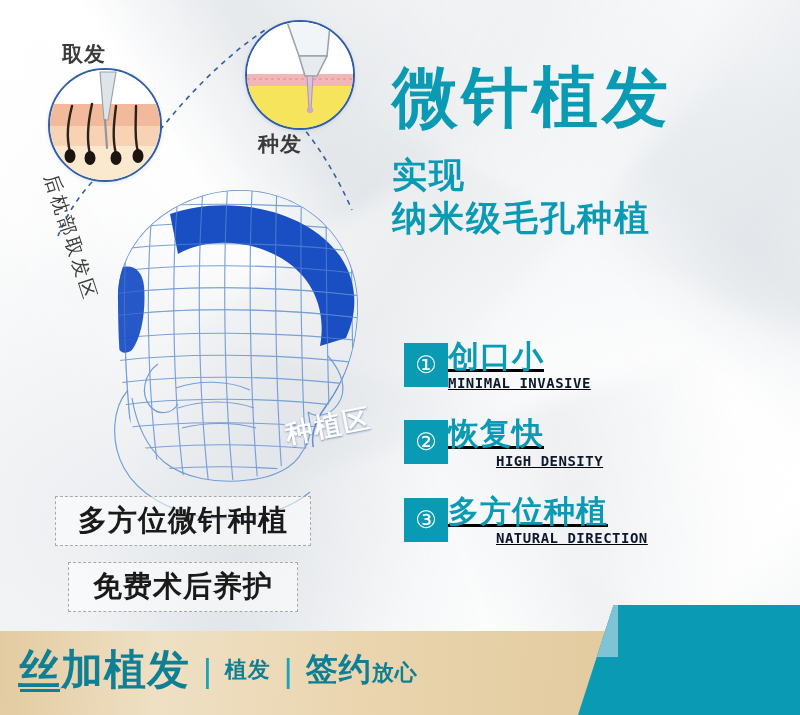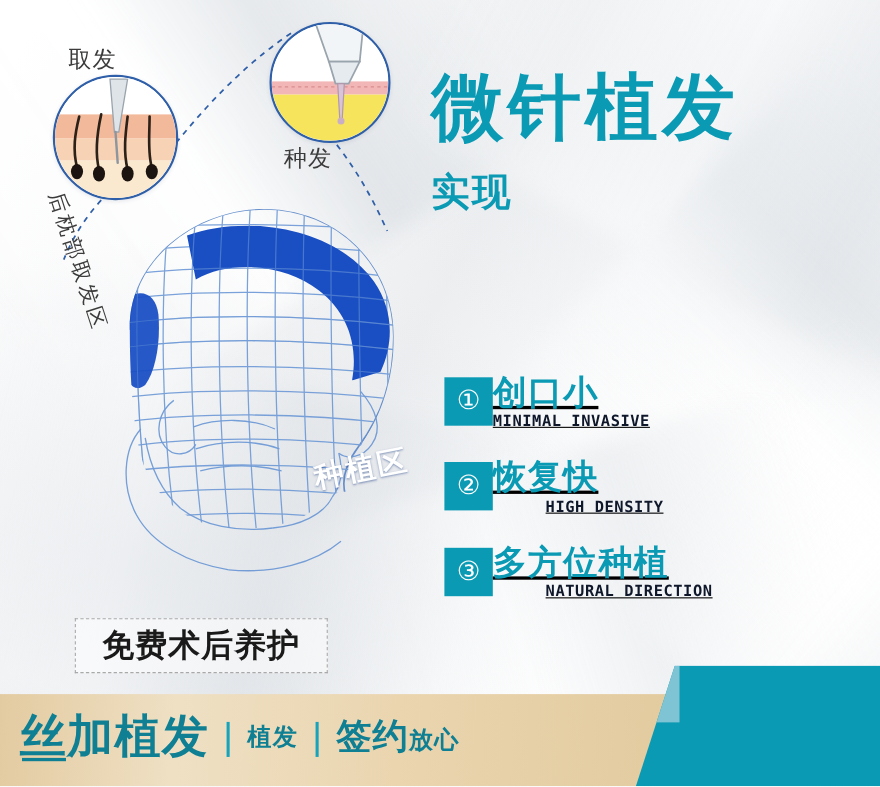--- a/index.html
+++ b/index.html
@@ -56,21 +56,21 @@
     background: #ffffff;
     box-shadow: 0 1px 4px rgba(40,60,100,.12);
   }
   #circle-extract { left: 48px;  top: 68px;  width: 110px; height: 110px; }
   #circle-implant { left: 245px; top: 20px;  width: 106px; height: 106px; }
 
   .circle-label {
     position: absolute;
     color: #3b3b3b;
     font-size: 21px;
-    font-weight: 400;
+    font-weight: 700;
     letter-spacing: 1px;
     white-space: nowrap;
   }
   #label-extract { left: 62px;  top: 40px; }
   #label-implant { left: 258px; top: 130px; }
 
   
   #head-wire { position:absolute; left: 58px; top: 150px; width: 360px; height: 380px; }
 
   .region-label {
@@ -422,26 +422,28 @@
         <path d="M124 278 C 148 272 176 272 198 278"></path>
         <path d="M70 240 C 54 258 52 292 66 318 C 80 344 112 362 150 368"></path>
         <path d="M150 368 C 190 372 228 362 252 342"></path>
         <path d="M100 214 C 86 224 82 244 92 256 C 100 266 114 264 120 254"></path>
       </g>
     </svg>
     <div class="region-label" id="label-region">种植区</div>
   </div>
   <div id="label-donor">后枕部取发区</div>
 
+  <div class="tag-box" id="tag-1">多方位微针种植</div>
   <div class="tag-box" id="tag-2">免费术后养护</div>
 
   <div id="right-col">
     <div id="main-title">微针植发</div>
     <div id="subtitle-block">
       <div class="sub-line">实现</div>
+      <div class="sub-line">纳米级毛孔种植</div>
     </div>
   </div>
 
   <div id="feature-list">
     <div class="feature-row r1">
       <div class="feature-badge">
         <span>①</span>
       </div>
       <div class="feature-text">
         <div class="feature-cn">创口小</div>

